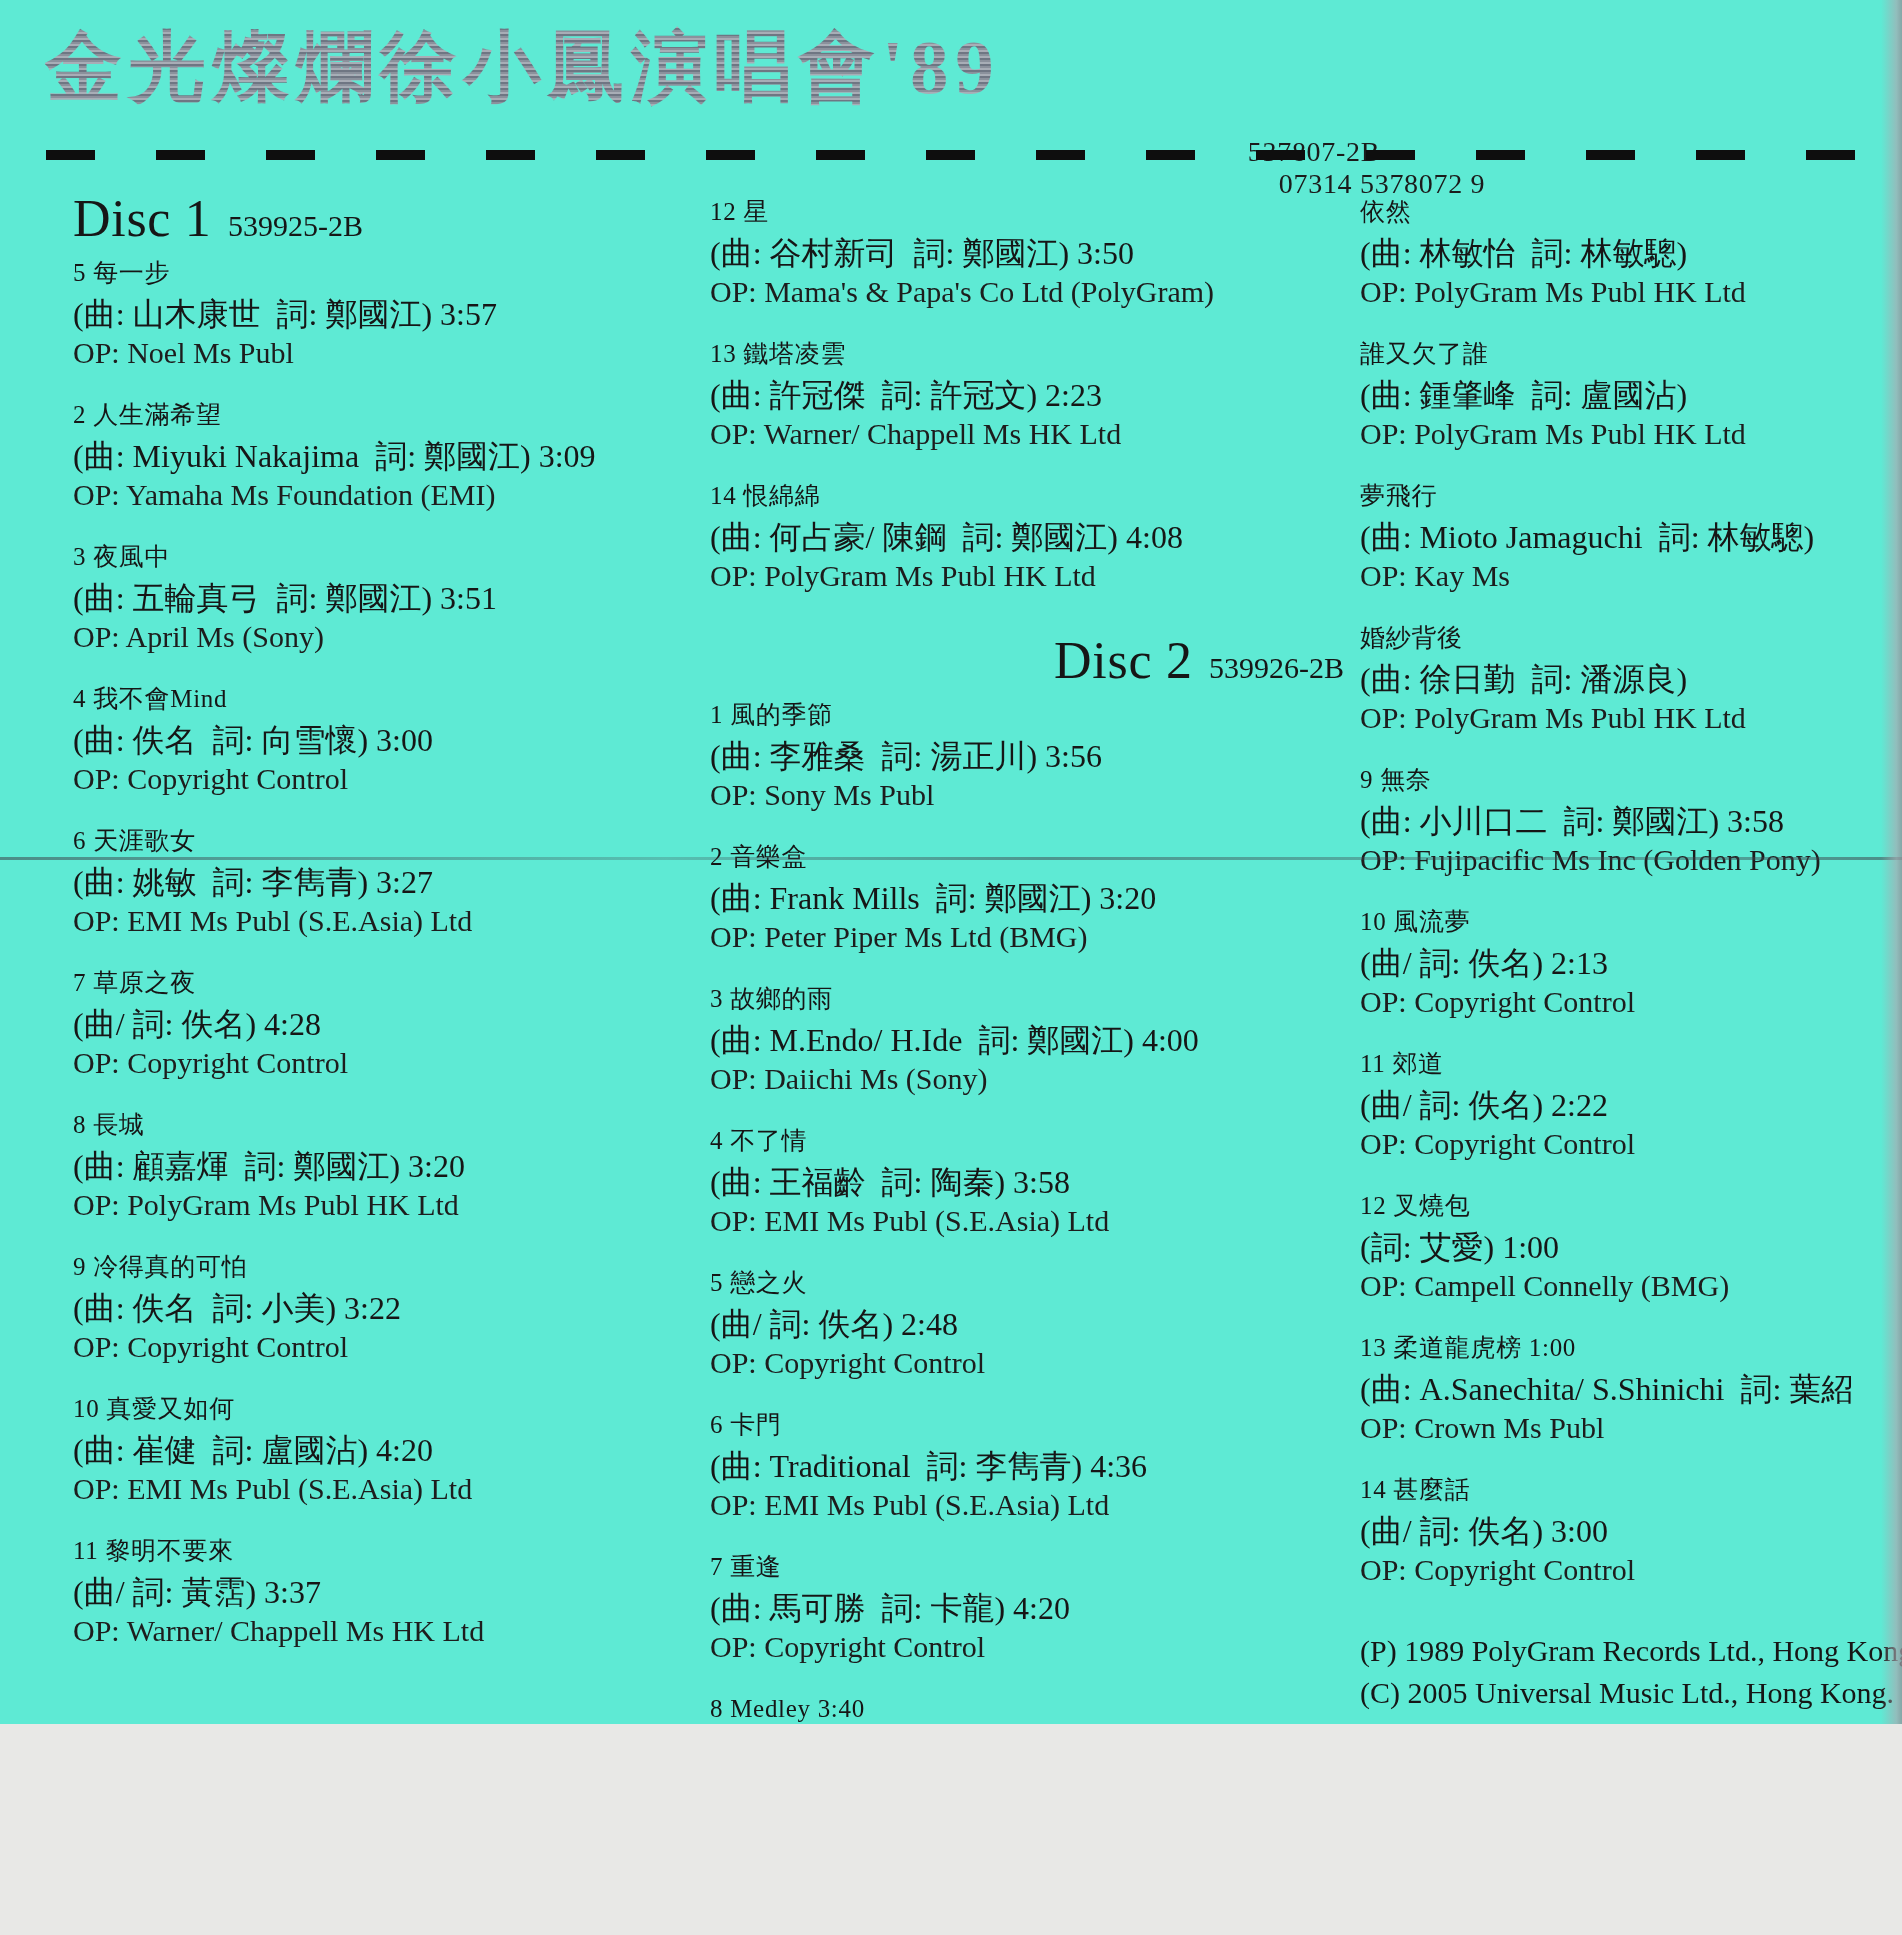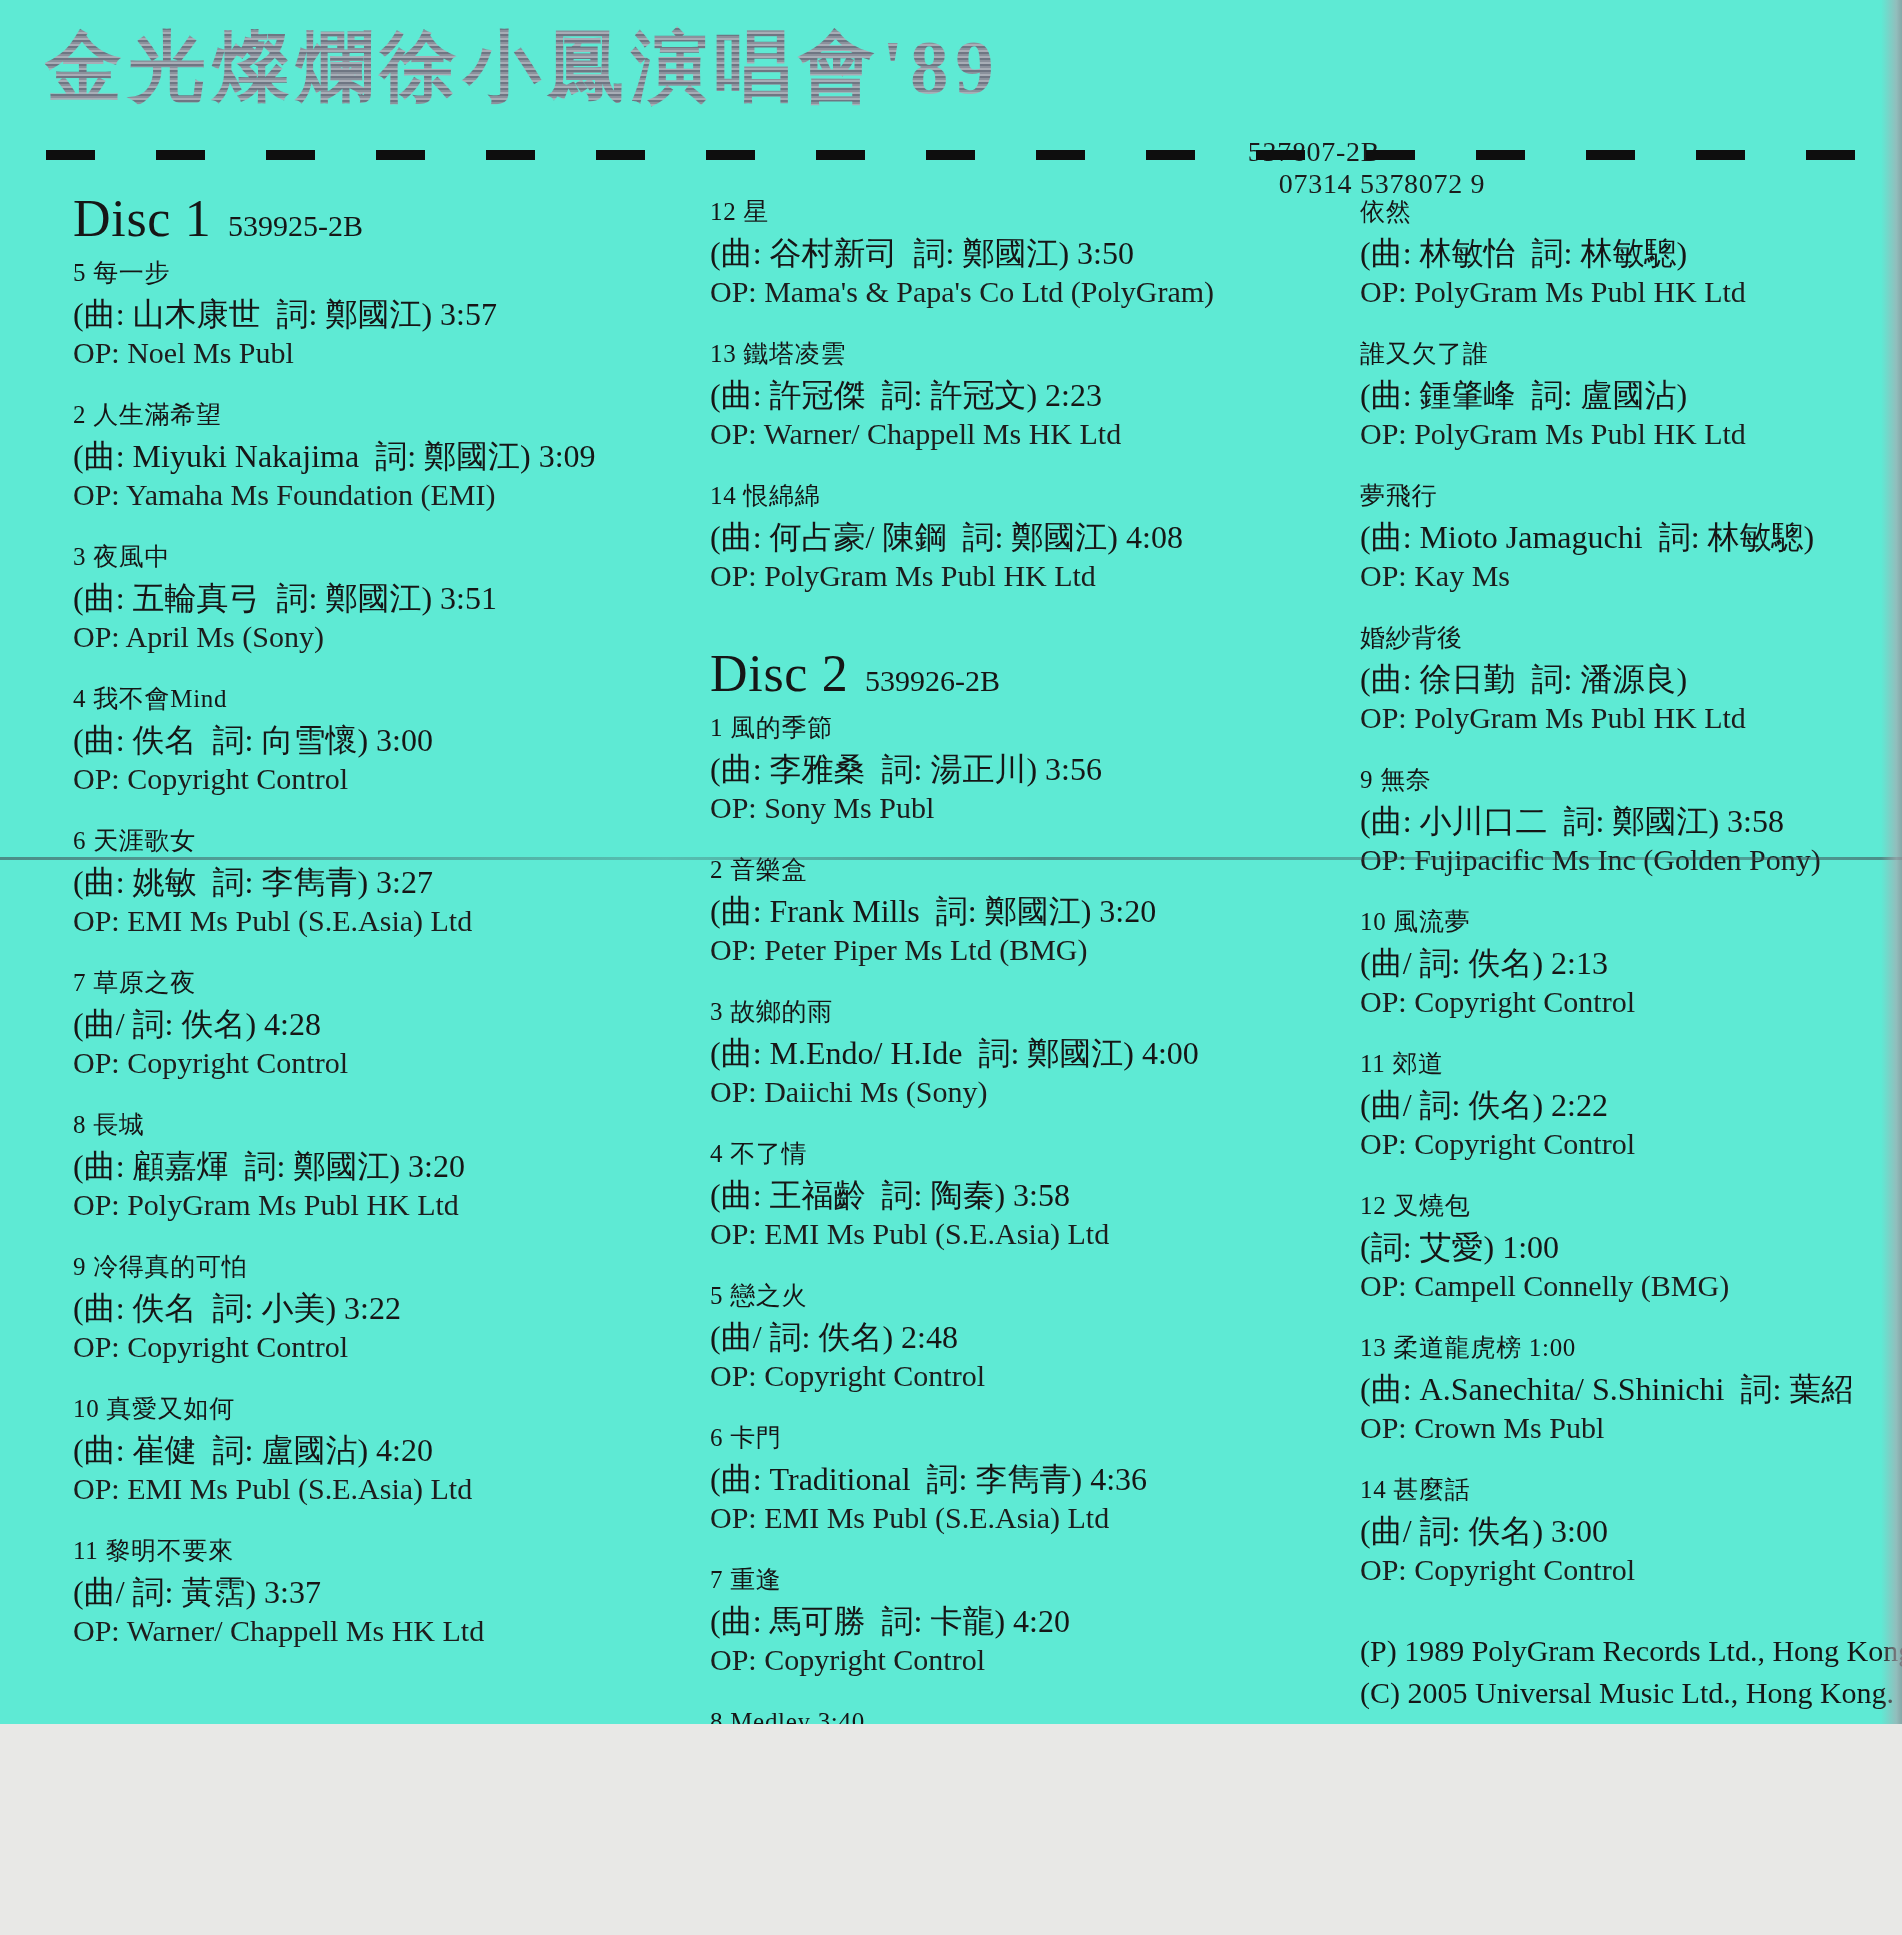--- a/index.html
+++ b/index.html
@@ -29,21 +29,21 @@
   .dashed-line{
     position:absolute;top:150px;left:46px;width:1828px;height:9.7px;
     background:repeating-linear-gradient(to right,#0e0e0e 0 49px,transparent 49px 110px);
   }
   .columns{position:absolute;top:191px;left:0;width:100%;}
   .col{position:absolute;top:0;}
   .col-1{left:73px;width:634px;}
   .col-2{left:710px;width:634px;}
   .col-3{left:1360px;width:552px;}
   .disc-heading{margin:0 0 6px 0;white-space:pre;}
-  .disc-gap{margin-top:52px;}
+  .disc-gap{margin-top:39px;text-align:right;}
   .disc-label{font-size:52px;line-height:55px;letter-spacing:0.7px;}
   .disc-catalog{font-size:30px;margin-left:16.4px;}
   .track{margin-bottom:23px;}
   .track-title{font-size:25px;line-height:42px;white-space:pre;letter-spacing:0.7px;}
   .track-subtitle{font-size:34px;line-height:42px;white-space:pre;letter-spacing:0.7px;}
   .track-credit{font-size:32px;line-height:40px;white-space:pre;}
   .track-op{font-size:30px;line-height:37px;white-space:pre;color:#1d1d1d;}
   .footer-block{margin-top:42px;}
   .copyright-line{font-size:30px;line-height:42px;white-space:pre;}
   

